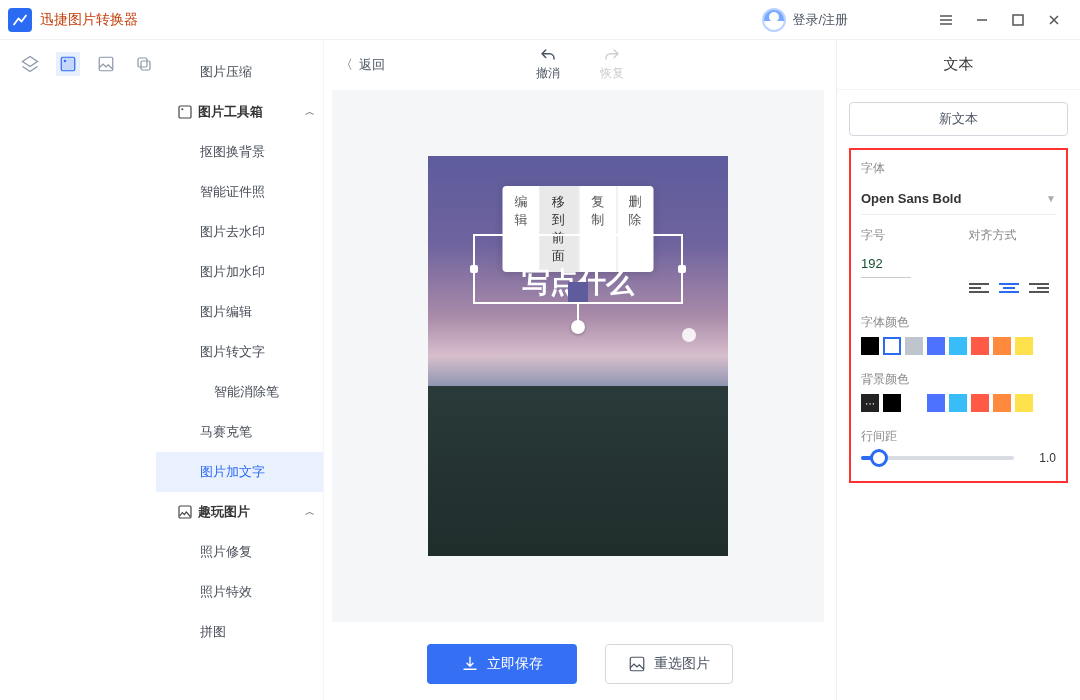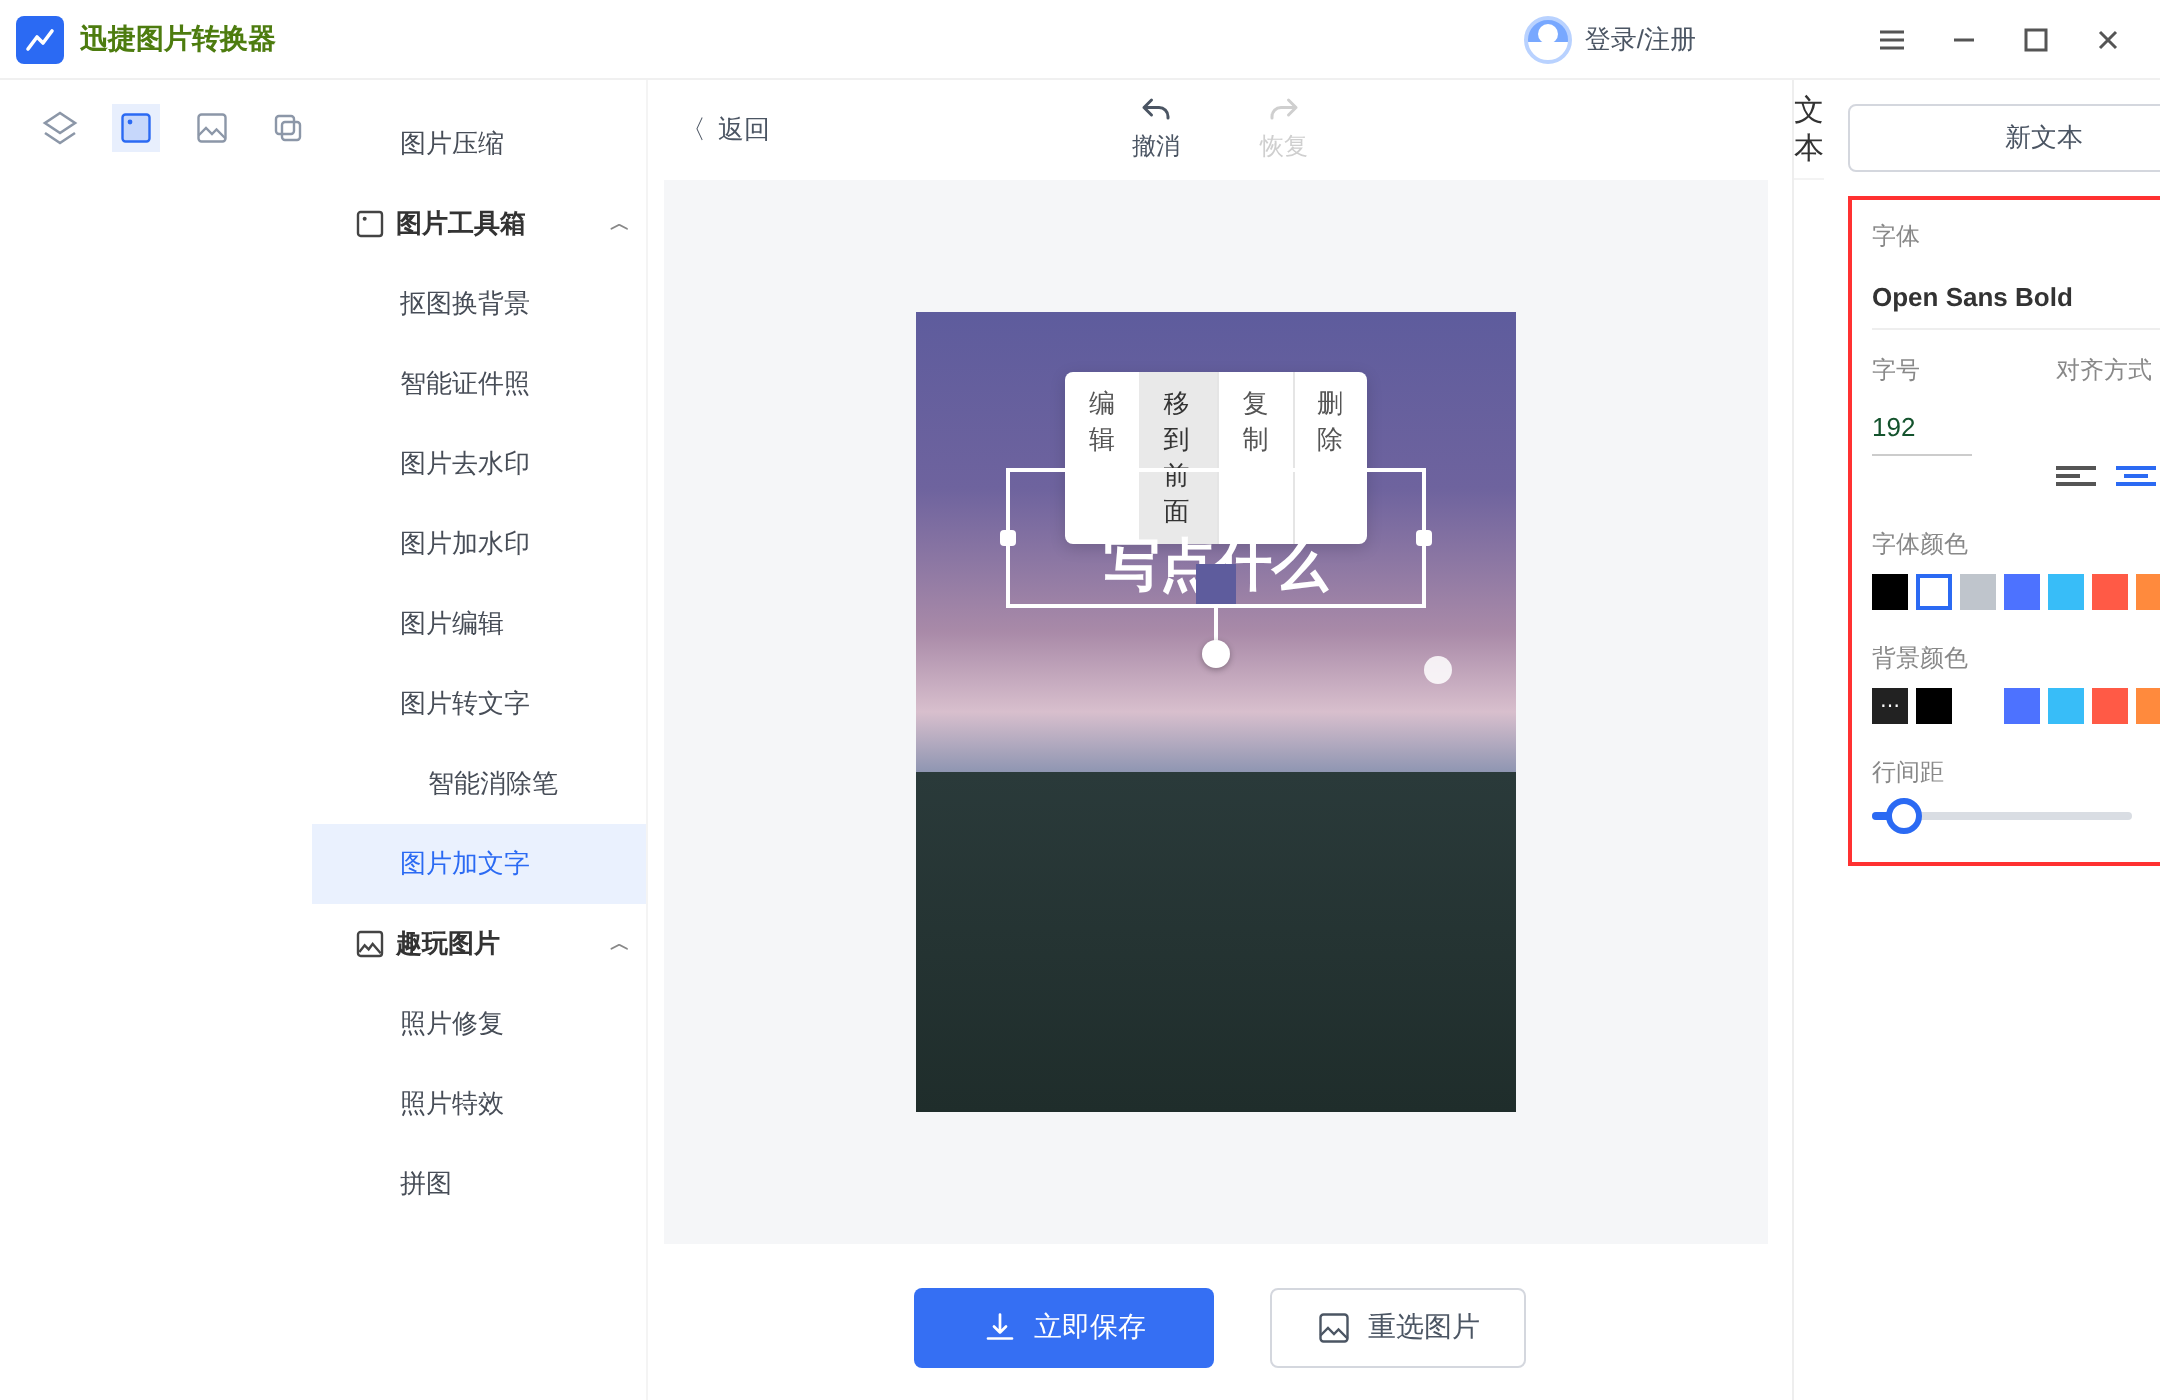--- a/index.html
+++ b/index.html
@@ -1,21 +1,21 @@
 <!DOCTYPE html>
 <html><head>
 <meta charset="utf-8">
 <style>
 * { margin: 0; padding: 0; box-sizing: border-box; font-family: "Microsoft YaHei", sans-serif; }
 body { width: 1080px; height: 700px; background: #fff; overflow: hidden; position: relative; }
 
 .titlebar { height: 40px; display: flex; align-items: center; padding: 0 8px; border-bottom: 1px solid #f0f0f0; }
 .logo { width: 24px; height: 24px; background: #2b6af3; border-radius: 4px; margin-right: 8px; display: flex; align-items: center; justify-content: center; }
 .logo svg { width: 18px; height: 18px; }
-.app-title { font-size: 14px; font-weight: bold; color: #4d7c0f; }
+.app-title { font-size: 14px; font-weight: normal; color: #c2410c; }
 .titlebar-spacer { flex: 1; }
 .user-area { display: flex; align-items: center; margin-right: 80px; cursor: pointer; }
 .avatar { width: 24px; height: 24px; border-radius: 50%; background: linear-gradient(180deg,#78a8ff 0%,#78a8ff 55%,#fff 55%,#fff 100%); border: 2px solid #b9d2ff; margin-right: 6px; position: relative; }
 .avatar::before { content: ""; position: absolute; width: 10px; height: 10px; background: #fff; border-radius: 50%; top: 2px; left: 50%; transform: translateX(-50%); }
 .win-ctrl { width: 36px; height: 40px; display: flex; align-items: center; justify-content: center; color: #555; cursor: pointer; }
 
 .main { display: flex; height: 660px; }
 .iconbar-inner { display: flex; gap: 14px; align-items: center; margin-left: 18px;}
 .ic { width: 24px; height: 24px; display: flex; align-items: center; justify-content: center; color: #8c97a8; cursor: pointer; }
 .ic.active { color: #2b6af3; background:#e8effd; }
@@ -56,21 +56,21 @@
 .mid.l{left:-5px;top:50%;transform:translateY(-50%);} .mid.r{right:-5px;top:50%;transform:translateY(-50%);}
 .text-placeholder { color:#fff; font-size:28px; font-weight:bold; }
 .rot-line { position:absolute; left:50%; top:100%; width:2px; height:20px; background:#fff; transform:translateX(-50%);}
 .rot-handle { position:absolute; left:50%; top:calc(100% + 18px); width:14px; height:14px; background:#fff; border-radius:50%; transform:translateX(-50%); box-shadow:0 1px 3px rgba(0,0,0,.3);}
 
 .ed-bottom { height: 72px; display: flex; align-items: center; justify-content: center; gap: 28px; }
 .btn { height: 40px; padding: 0 22px; border-radius: 4px; font-size: 14px; display: flex; align-items: center; gap: 8px; cursor: pointer; }
 .btn.ghost { border: 1px solid #d4d7de; background: #fff; color: #4b5563; }
 .btn.primary { background: #356ff3; color: #fff; min-width: 150px; justify-content:center;}
 
-.panel { width: 184px; border-left: 1px solid #eee; display: flex; flex-direction: row; }
+.panel { width: 244px; border-left: 1px solid #eee; display: flex; flex-direction: column; }
 .panel-title { height: 50px; display: flex; align-items: center; justify-content: center; font-size: 15px; color: #333; border-bottom: 1px solid #f3f3f3; }
 .panel-body { padding: 12px; }
 .new-text-btn { height: 34px; border: 1px solid #d4d7de; border-radius: 4px; display: flex; align-items: center; justify-content: center; font-size: 13px; color: #4b5563; cursor: pointer; margin-bottom: 12px; }
 .highlight-box { border: 2px solid #ff3131; padding: 10px 10px 16px; }
 .lbl { font-size: 12px; color: #888; margin-bottom: 6px; }
 .font-select { height: 32px; display: flex; align-items: center; justify-content: space-between; font-size: 13px; font-weight: 600; color: #333; border-bottom: 1px solid #eee; margin-bottom: 12px; cursor:pointer;}
 .row2 { display: flex; gap: 20px; margin-bottom: 18px; }
 .half { flex: 1; }
 .size-input { height: 28px; width: 50px; border: none; border-bottom: 1px solid #ccc; font-size: 13px; color: #14532d; outline: none; }
 .align-row { display: flex; gap: 10px; align-items: flex-end; height: 46px;}
@@ -169,20 +169,21 @@
         <span>图片工具箱</span>
         <span class="chev">︿</span>
       </div>
       <div class="side-item" style="padding-left:44px;">抠图换背景</div>
       <div class="side-item" style="padding-left:44px;">智能证件照</div>
       <div class="side-item" style="padding-left:44px;">图片去水印</div>
       <div class="side-item" style="padding-left:44px;">图片加水印</div>
       <div class="side-item" style="padding-left:44px;">图片编辑</div>
       <div class="side-item" style="padding-left:44px;">图片转文字</div>
       <div class="side-item" style="padding-left:44px;margin-left:14px;">智能消除笔</div>
+      <div class="side-item" style="padding-left:44px;">马赛克笔</div>
       <div class="side-item active" style="padding-left:44px;">图片加文字</div>
       <div class="side-group" style="padding-left:20px;">
         <span class="gicon">
               <svg width="16" height="16" viewBox="0 0 24 24" fill="none">
                 <rect x="3" y="3" width="18" height="18" rx="2" stroke="currentColor" stroke-width="1.8"></rect>
                 <path d="M4 18l4-5 3 3 3-4 6 7" stroke="currentColor" stroke-width="1.8"></path>
               </svg>
             </span>
         <span>趣玩图片</span>
         <span class="chev">︿</span>

